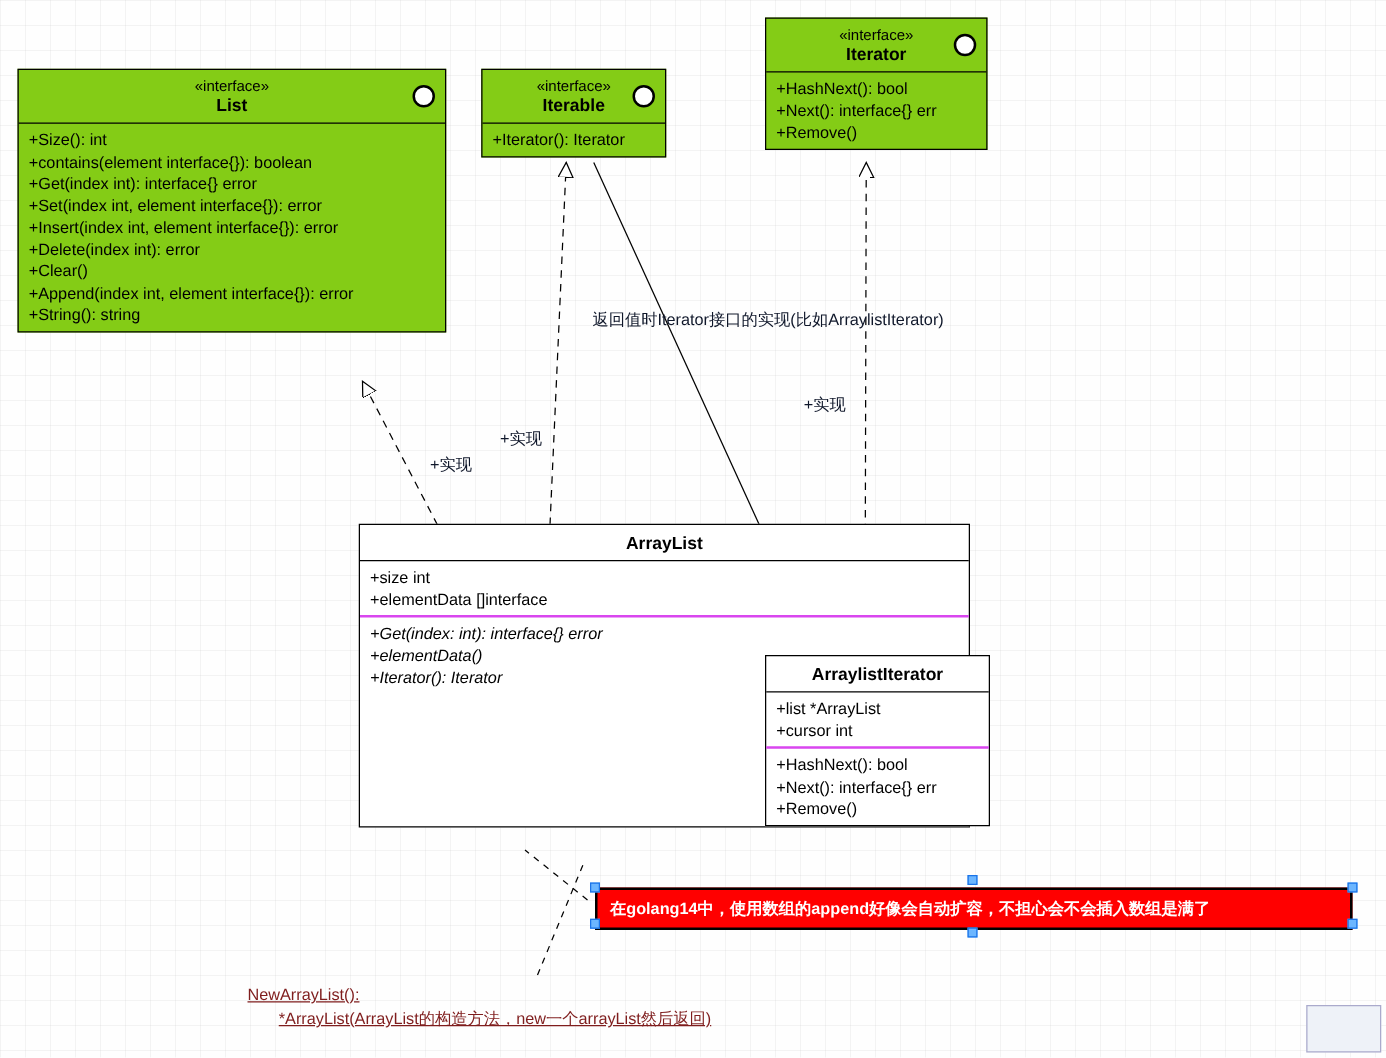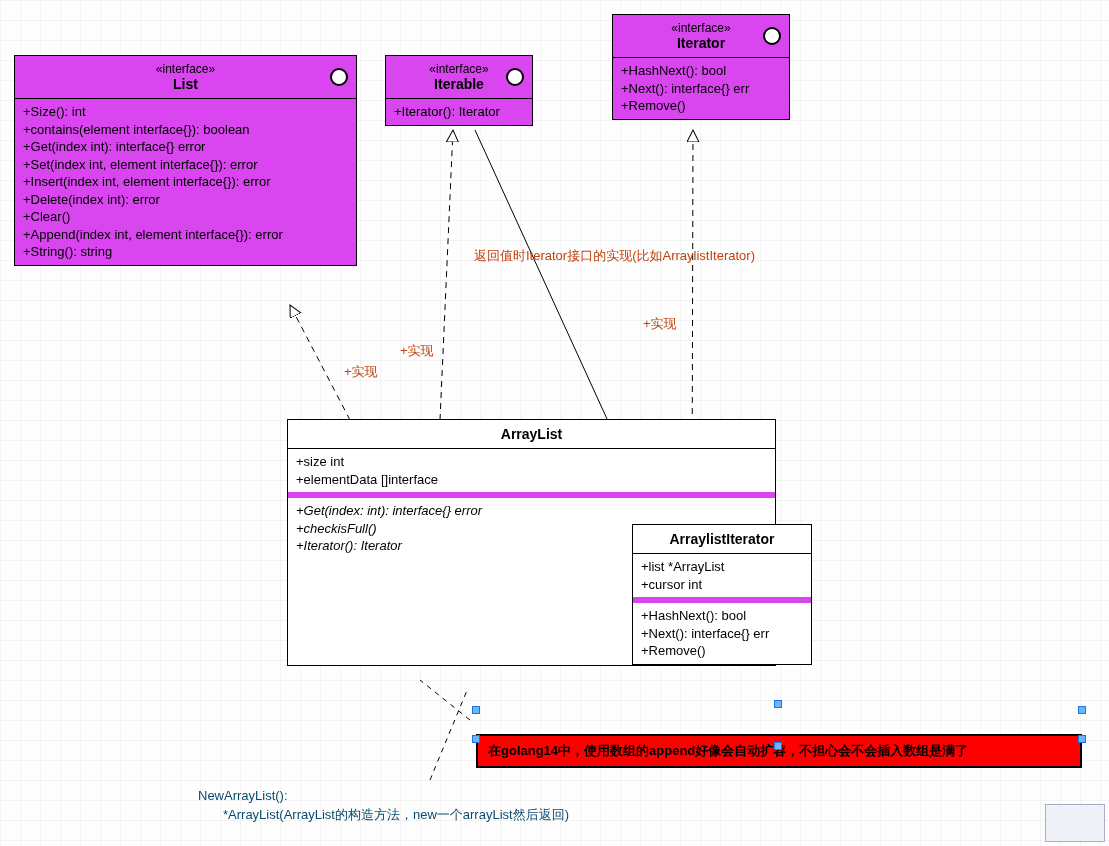--- a/index.html
+++ b/index.html
@@ -19,21 +19,21 @@
       background-size: 20px 20px;
       position: relative;
       overflow: hidden;
     }
     .uml-box {
       position: absolute;
       background: #fff;
       border: 1px solid #000;
     }
     .interface-box {
-      background: #d946ef;
+      background: #84cc16;
     }
     .header-section {
       border-bottom: 1px solid #000;
       text-align: center;
       padding: 6px 10px;
       position: relative;
     }
     .stereotype {
       font-size: 12px;
     }
@@ -47,47 +47,47 @@
       top: 50%;
       transform: translateY(-50%);
       width: 18px;
       height: 18px;
       border: 2px solid #000;
       border-radius: 50%;
       background: #fff;
     }
     .section {
       padding: 4px 8px;
-      border-bottom: 6px solid #d946ef;
+      border-bottom: 2px solid #d946ef;
       text-align: left;
     }
     .section:last-child {
       border-bottom: none;
     }
     .section div {
       line-height: 1.35;
       white-space: nowrap;
     }
     .note-label {
       position: absolute;
       font-size: 13px;
-      color: #c2410c;
+      color: #0f172a;
     }
     .red-label {
-      color: #0c4a6e;
+      color: #7f1d1d;
+      text-decoration: underline;
     }
     .callout {
       position: absolute;
       background: #ff0000;
       border: 2px solid #000;
-      color: #000000;
+      color: #ffffff;
       font-weight: bold;
       padding: 6px 10px;
       font-size: 13px;
-      margin-top: 24px;
     }
     .sel-handle {
       position: absolute;
       width: 8px;
       height: 8px;
       background: #6cb6ff;
       border: 1px solid #1a73e8;
     }
     svg.connector {
       position: absolute;
@@ -177,26 +177,26 @@
 <div class="uml-box" style="left:287px; top:419px; width:489px;">
   <div class="header-section">
     <div class="class-name">ArrayList</div>
   </div>
   <div class="section">
     <div>+size int</div>
     <div>+elementData []interface</div>
   </div>
   <div class="section" style="padding-bottom:110px;font-style:italic;">
     <div>+Get(index: int): interface{} error</div>
-    <div>+checkisFull()</div>
+    <div>+elementData()</div>
     <div>+Iterator(): Iterator</div>
   </div>
 </div>
 
-<div class="uml-box" style="left:632px; top:524px; width:180px;">
+<div class="uml-box" style="left:612px; top:524px; width:180px;">
   <div class="header-section">
     <div class="class-name">ArraylistIterator</div>
   </div>
   <div class="section">
     <div>+list *ArrayList</div>
     <div>+cursor int</div>
   </div>
   <div class="section">
     <div>+HashNext(): bool</div>
     <div>+Next(): interface{}  err</div>

